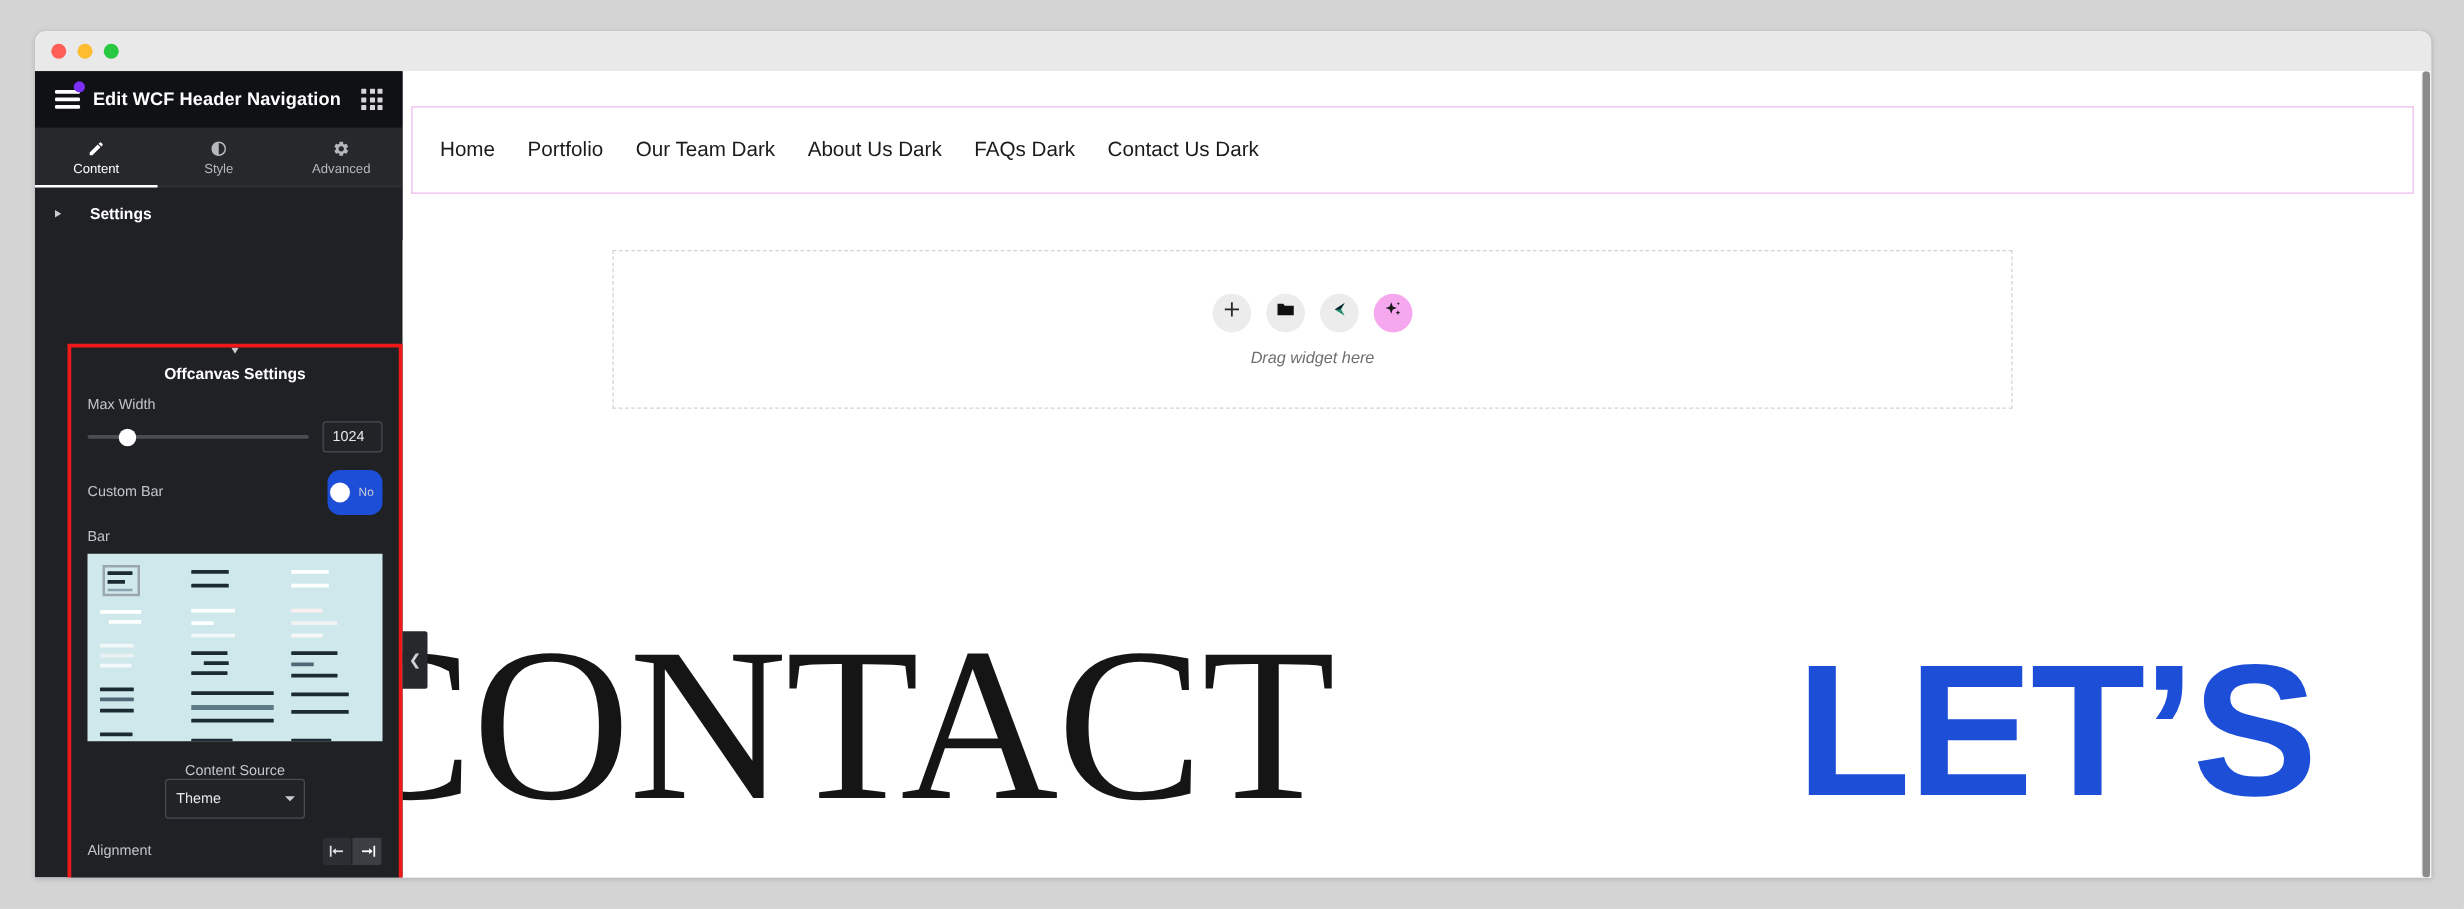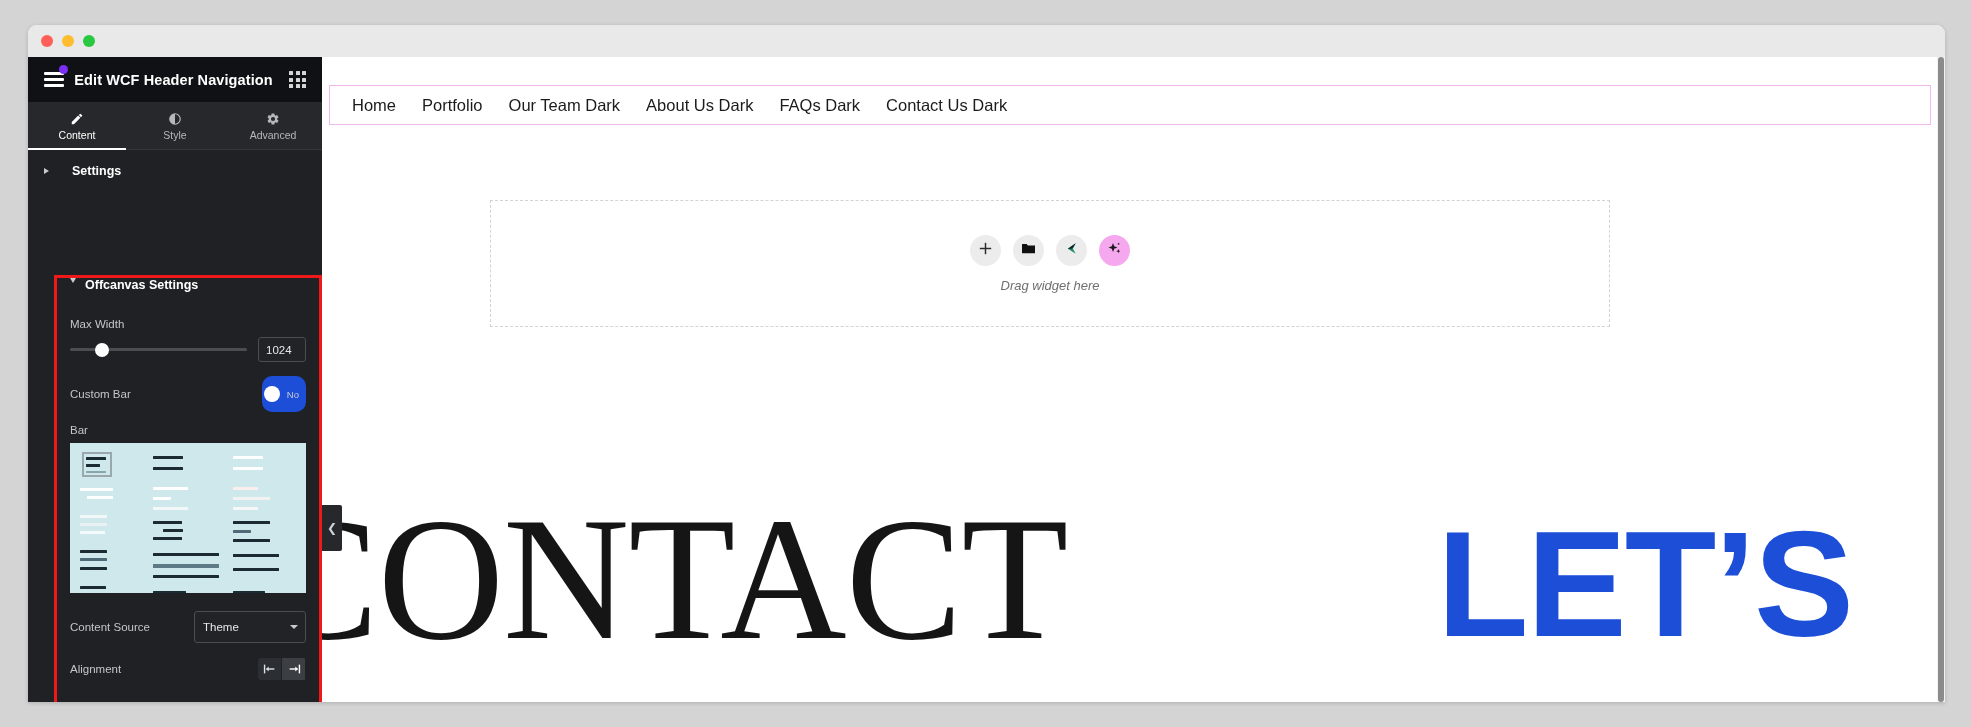--- a/index.html
+++ b/index.html
@@ -101,22 +101,22 @@
     border: 3px solid #ef1919;
     z-index: 6; pointer-events: none;
   }
 
   .offcanvas-wrap {
     position: absolute; left: 29px; top: 221px;
     width: 262px; height: 458px;
     background: #1f2124; overflow: hidden; z-index: 5;
   }
   .sec-head {
-    height: 36px; display:flex; gap:9px;
-    padding: 0 13px; cursor:pointer;
+    height: 36px; display:flex; align-items:center; gap:9px;
+    padding: 0 13px; cursor:pointer;flex-direction:column;
   }
   .ctl-row {
     display: flex; align-items: center; padding: 0 13px;
     margin-top: 4px;
   }
   .ctl-label { color:#c2c6cb; font-size:11.5px; }
 
   .slider-row { padding: 0 13px; display:flex; align-items:center; gap:11px; margin-top:7px; }
   .slider-track {
     position: relative; flex: 1; height: 3px;
@@ -175,21 +175,21 @@
     color:#cfd2d6; font-size:12px; cursor:pointer; z-index:7;
     border-radius: 0 2px 2px 0;
   }
 
   
   .canvas {
     position:absolute; left:294px; top:0; right:0; bottom:0;
     background:#ffffff; overflow:hidden;
   }
   .nav-outline {
-    position:absolute; left:7px; top:28px; right:14px; height:40px;
+    position:absolute; left:7px; top:28px; right:14px; height:70px;
     border: 1.5px solid #f0b9ec; background:#ffffff;
     display:flex; align-items:center; padding-left:22px; gap:26px;
   }
   .nav-item { color:#1b1b1b; font-size:16.5px; white-space:nowrap; cursor:pointer;
     font-family:"Liberation Sans", sans-serif; }
 
   .dropzone {
     position:absolute; left:168px; top:143px; width:1120px; height:127px;
     border: 1.5px dashed #d3d3d3;
     display:flex; flex-direction:column; align-items:center; justify-content:center;
@@ -365,21 +365,21 @@
         <div class="sk" style="left:163px;top:54px;width:37px;height:3px;background:#f2f2f2;"></div>
         <div class="sk" style="left:163px;top:64px;width:25px;height:3px;background:#f7f7f7;"></div>
         <div class="sk" style="left:163px;top:78px;width:37px;height:3px;background:#1c2b33;"></div>
         <div class="sk" style="left:163px;top:87px;width:18px;height:3px;background:#4e6a76;"></div>
         <div class="sk" style="left:163px;top:96px;width:37px;height:3px;background:#1c2b33;"></div>
         <div class="sk" style="left:163px;top:111px;width:46px;height:3px;background:#1c2b33;"></div>
         <div class="sk" style="left:163px;top:125px;width:46px;height:3px;background:#1c2b33;"></div>
         <div class="sk" style="left:163px;top:148px;width:32px;height:4px;background:#1c2b33;"></div>
       </div>
 
-      <div class="ctl-row" style="justify-content:space-between;margin-top:18px;">
+      <div class="ctl-row" style="justify-content:space-between;margin-top:18px;flex-direction:column;">
         <span class="ctl-label">Content Source</span>
         <div class="select-box">
           <span>Theme</span>
           <span class="select-caret"></span>
         </div>
       </div>
 
       <div class="ctl-row" style="justify-content:space-between;margin-top:15px;">
         <span class="ctl-label">Alignment</span>
         <div class="align-group">

